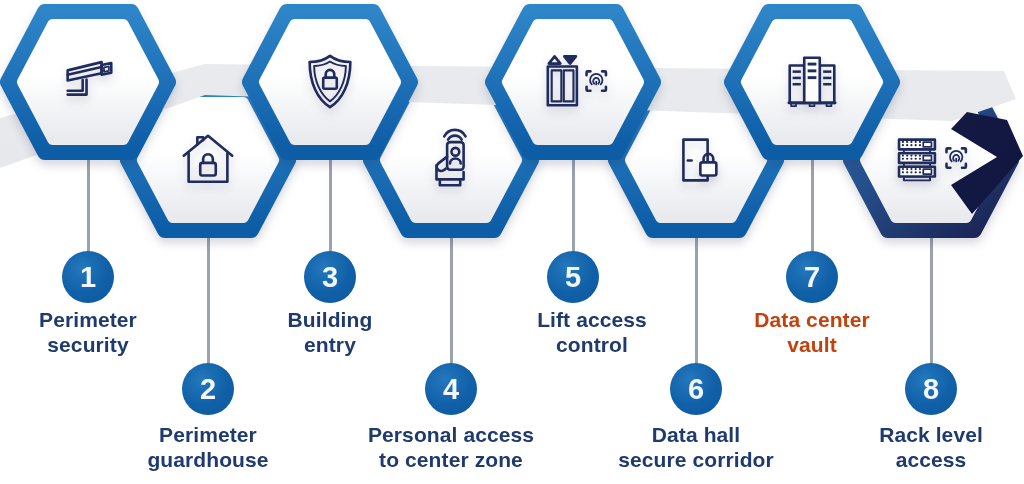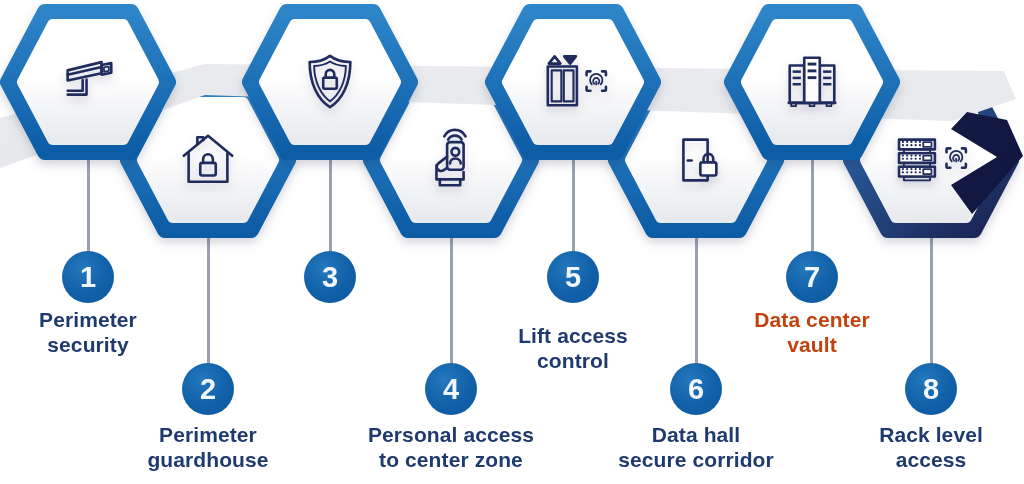--- a/index.html
+++ b/index.html
@@ -105,20 +105,22 @@
         <path d="M-80,0 L-43,-70 L43,-70 L80,0 L43,70 L-43,70 Z" fill="url(#gb2)" stroke="url(#gb2)" stroke-width="16" stroke-linejoin="round"></path>
         <path d="M-65.6,0 L-35.3,-57.4 L35.3,-57.4 L65.6,0 L35.3,57.4 L-35.3,57.4 Z" fill="url(#gi2)" stroke="url(#gi2)" stroke-width="11" stroke-linejoin="round"></path>
         <svg x="-31" y="-31" width="62" height="62" viewBox="0 0 64 64" fill="none" stroke="#202c5d" stroke-width="2.7" stroke-linejoin="round" stroke-linecap="round">
           <path d="M32,5 C37.5,9.2 45,11.4 53,11.4 C53,33 45,50 32,58 C19,50 11,33 11,11.4 C19,11.4 26.5,9.2 32,5 Z"></path>
           <path d="M32,10.8 C36.2,13.6 42.5,15.3 48.4,15.5 C48.2,31.8 41.4,45.2 32,52 C22.6,45.2 15.8,31.8 15.6,15.5 C21.5,15.3 27.8,13.6 32,10.8 Z" stroke-width="2"></path>
           <path d="M27.6,27.5 v-3.6 a4.4,4.4 0 0 1 8.8,0 v3.6"></path>
           <rect x="25" y="27.5" width="14" height="11.5" rx="1.5"></rect>
         </svg>
       </svg></div>
     <div class="num" style="left: 304px; top: 251px; color: rgb(242, 247, 253);">3</div>
+    <div class="lbl" style="left: 220px; top: 308px; color: rgb(30, 58, 110);">Building
+entry</div>
     <div class="connector" style="left: 449.5px; top: 234px; height: 130px; background: rgb(154, 162, 176);"></div>
     <div class="hex bottom" style="left: 341px; top: 70px;"><svg width="220" height="180" viewBox="-110 -90 220 180">
         <defs>
           <linearGradient id="gb3" x1="0" y1="0" x2="0" y2="1">
             <stop offset="0" stop-color="#2e85c8"></stop>
             <stop offset="1" stop-color="#0d5ca6"></stop>
           </linearGradient>
           <linearGradient id="gi3" x1="0" y1="0" x2="0" y2="1">
             <stop offset="0.45" stop-color="#ffffff"></stop>
             <stop offset="1" stop-color="#e8eaee"></stop>
@@ -163,21 +165,21 @@
           <path d="M53,25 v-3 a1,1 0 0 1 1,-1 h3"></path>
           <path d="M69,21 h3 a1,1 0 0 1 1,1 v3"></path>
           <path d="M73,37 v3 a1,1 0 0 1 -1,1 h-3"></path>
           <path d="M57,41 h-3 a1,1 0 0 1 -1,-1 v-3"></path>
           <path d="M58.4,34.5 A6.4,6.4 0 1 1 67.6,34.5" stroke-width="1.8"></path>
           <path d="M60.9,33.8 A3.2,3.4 0 1 1 65.1,33.8" stroke-width="1.8"></path>
           <path d="M63,31.5 v3" stroke-width="1.8"></path>
         </svg>
       </svg></div>
     <div class="num" style="left: 547px; top: 251px; color: rgb(242, 247, 253);">5</div>
-    <div class="lbl" style="left: 463px; top: 308px; color: rgb(30, 58, 110); margin-top: 16px;">Lift access
+    <div class="lbl" style="left: 482px; top: 308px; color: rgb(30, 58, 110);">Lift access
 control</div>
     <div class="connector" style="left: 694.5px; top: 234px; height: 130px; background: rgb(154, 162, 176);"></div>
     <div class="hex bottom" style="left: 586px; top: 70px;"><svg width="220" height="180" viewBox="-110 -90 220 180">
         <defs>
           <linearGradient id="gb5" x1="0" y1="0" x2="0" y2="1">
             <stop offset="0" stop-color="#2e85c8"></stop>
             <stop offset="1" stop-color="#0d5ca6"></stop>
           </linearGradient>
           <linearGradient id="gi5" x1="0" y1="0" x2="0" y2="1">
             <stop offset="0.45" stop-color="#ffffff"></stop>

